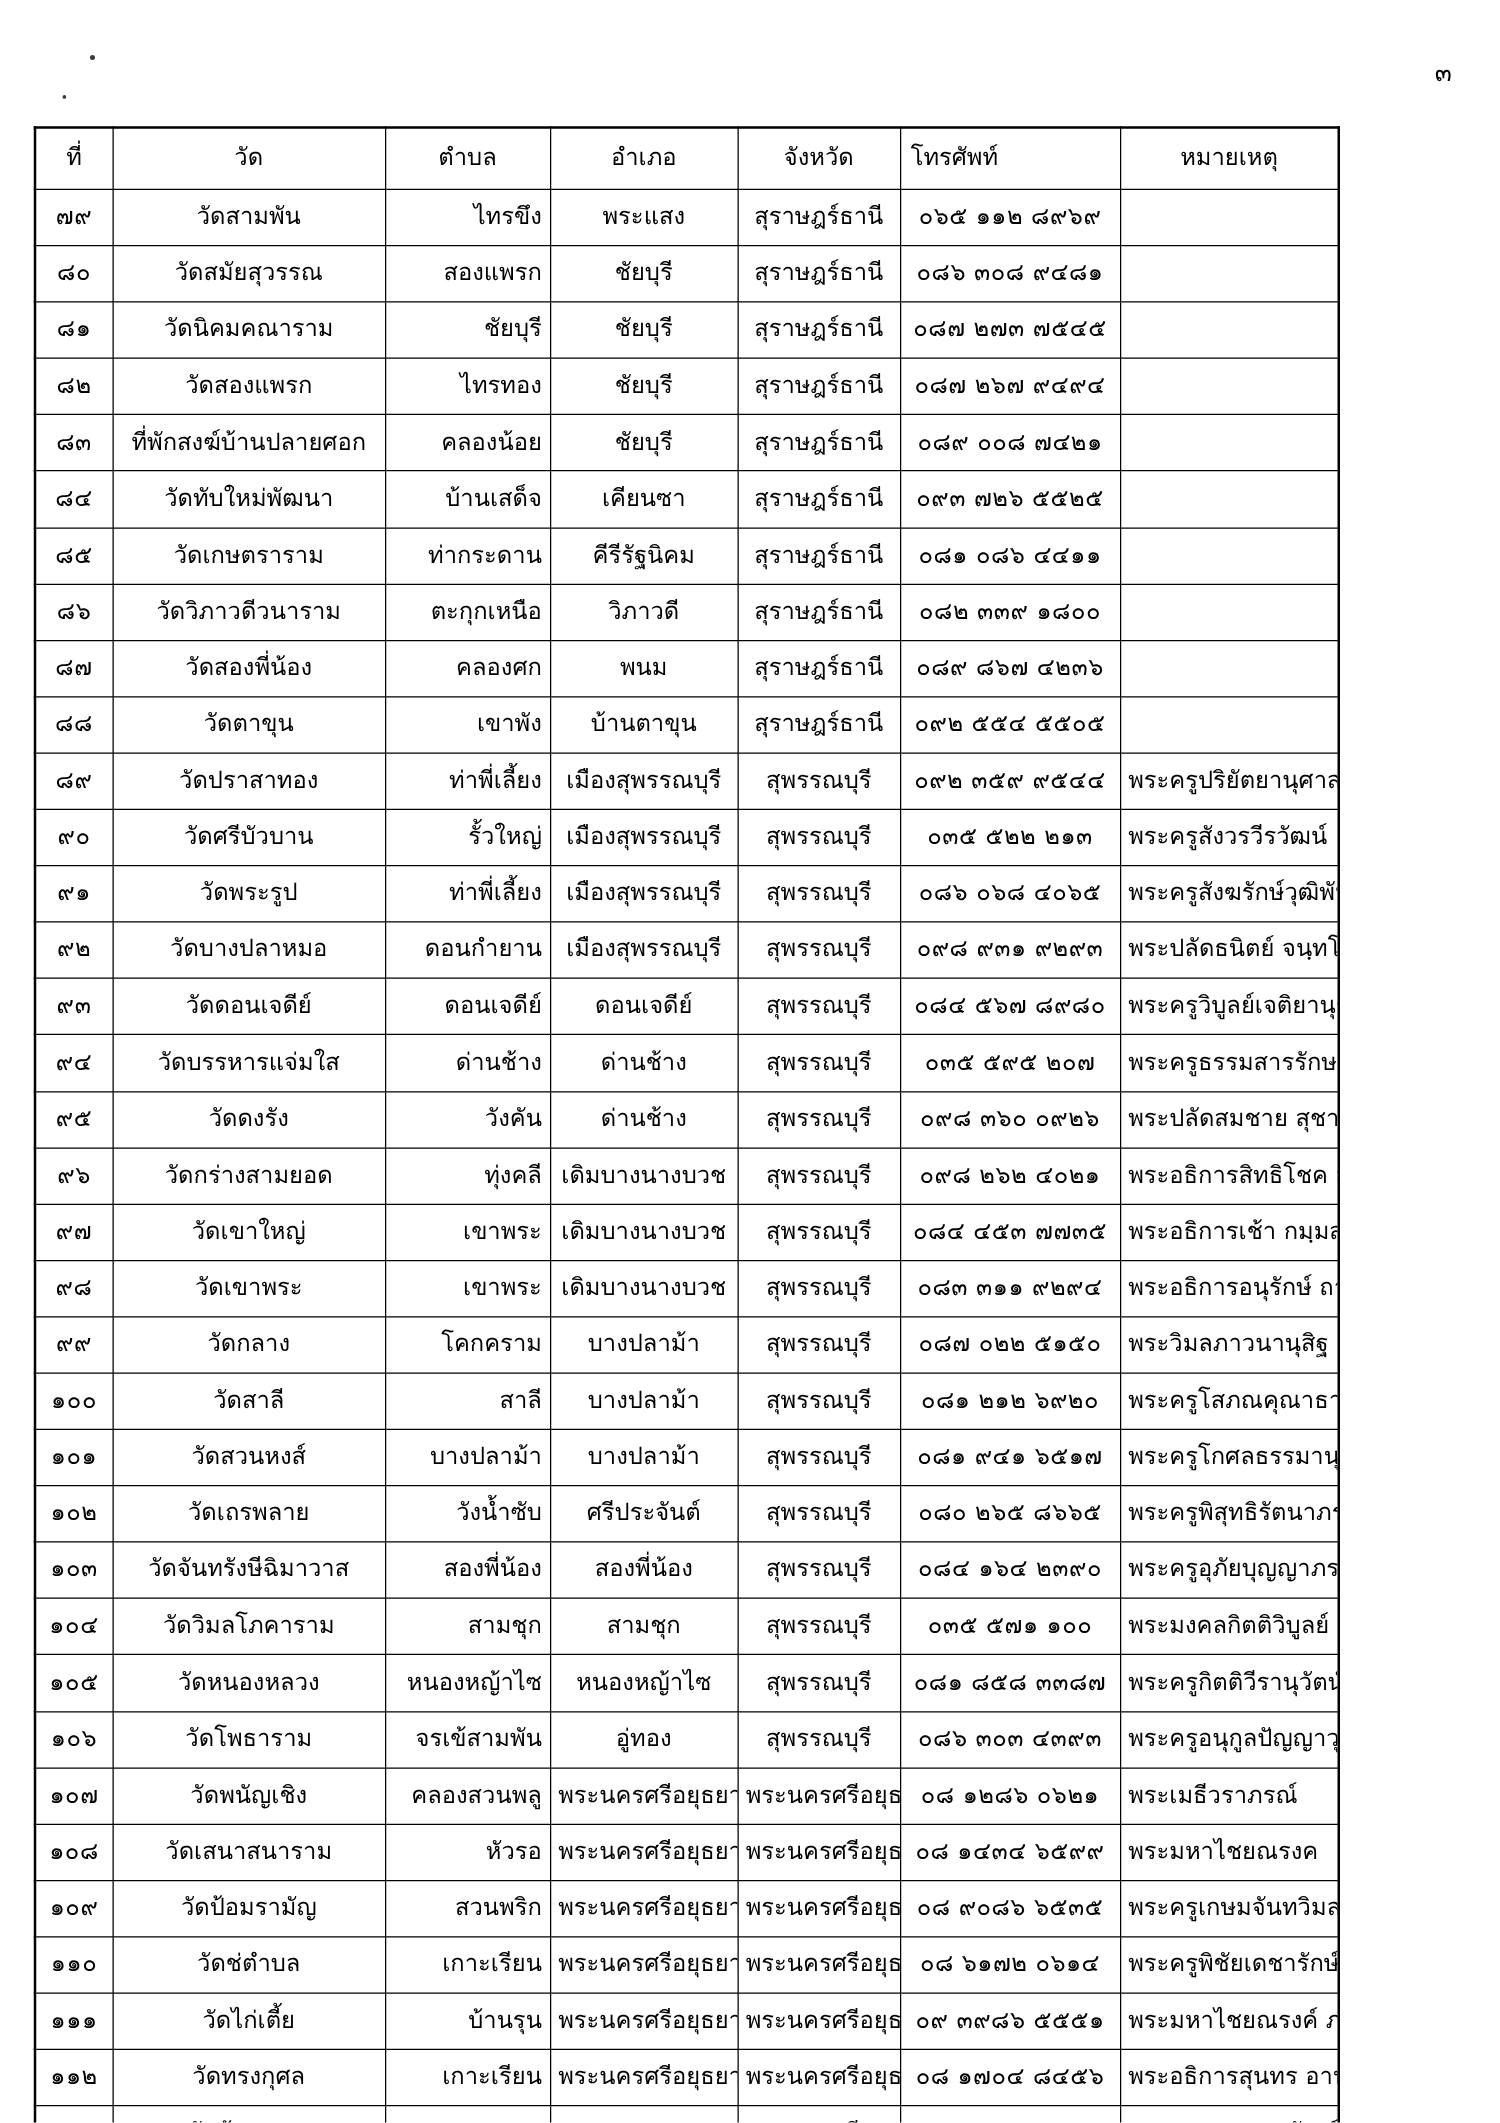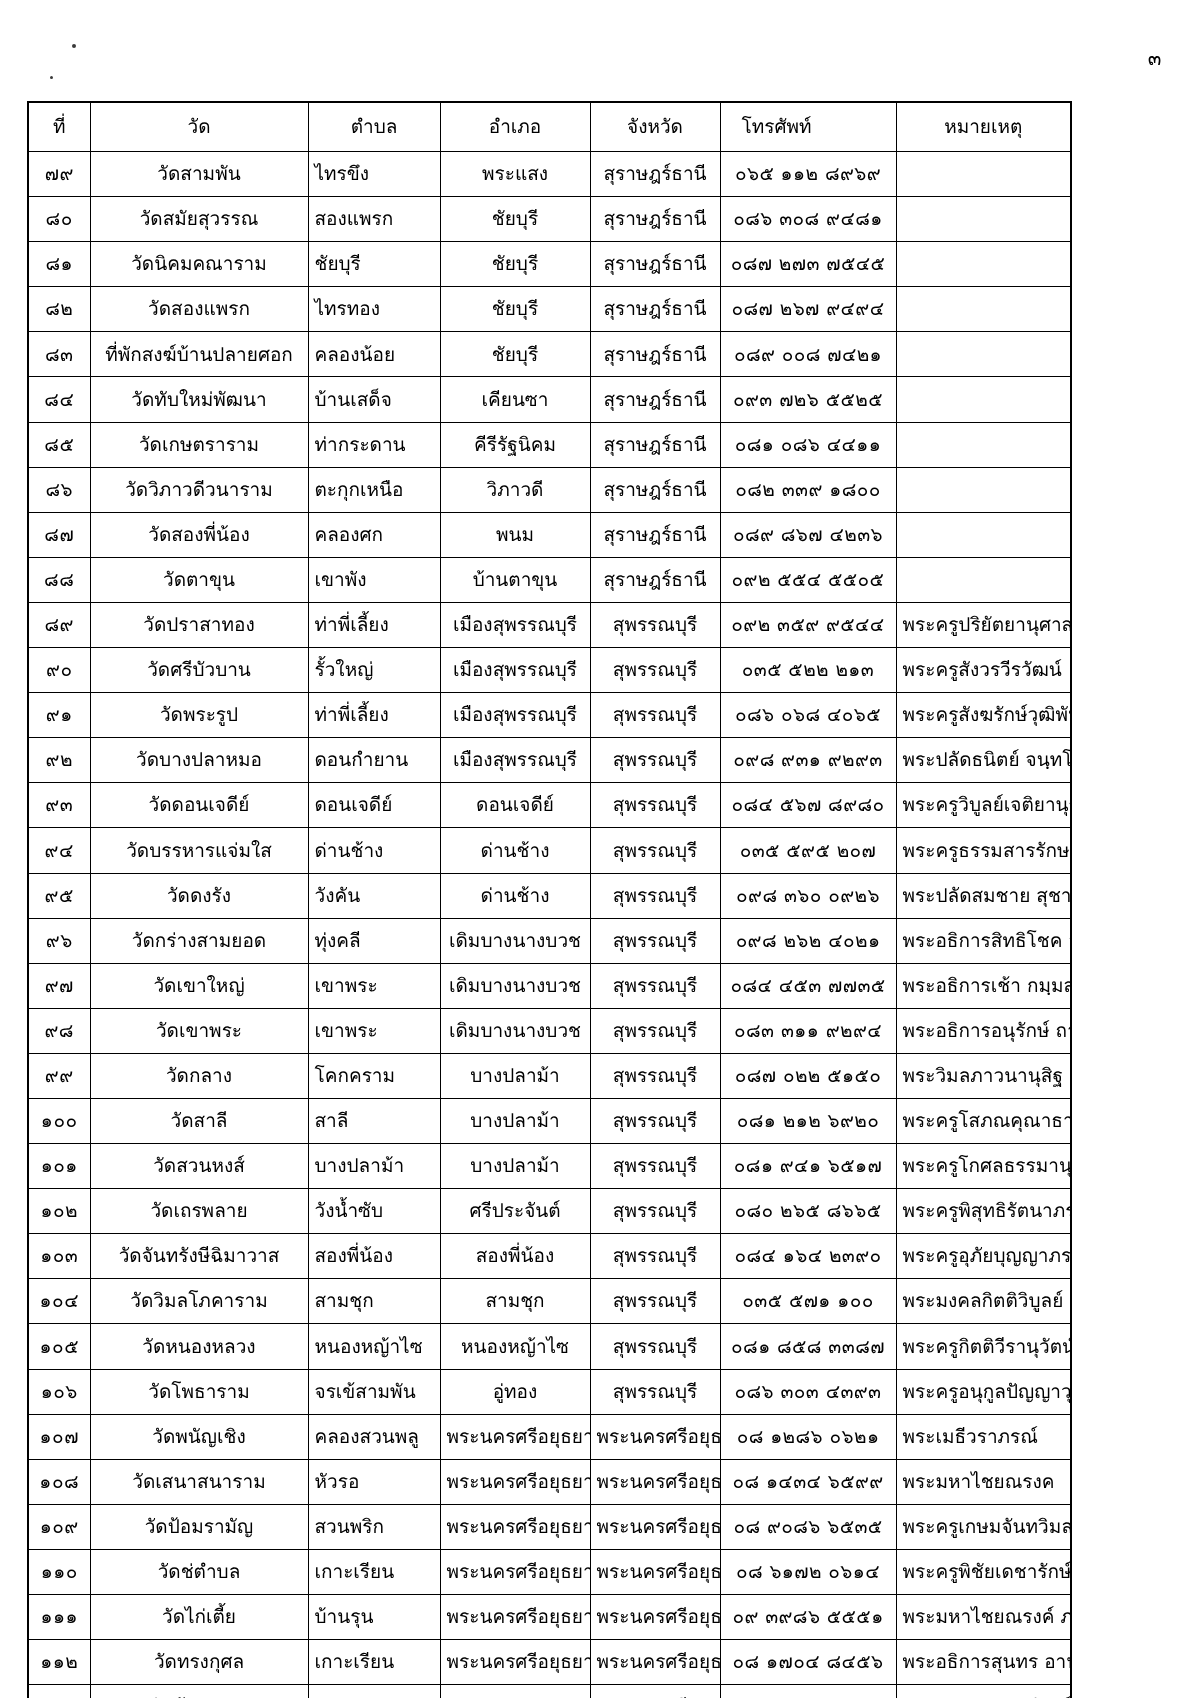--- a/index.html
+++ b/index.html
@@ -61,27 +61,27 @@
     overflow: hidden;
     line-height: 1.15;
   }
   thead th {
     height: 48px;
     font-size: 23px;
     text-align: center;
   }
   thead th.h-phone {
     text-align: left;
-    padding-left: 21px;
+    padding-left: 8px;
   }
   tbody tr { height: 45.1px; }
 
   td.c-no      { text-align: center; font-size: 20px; letter-spacing: 0.5px; }
   td.c-temple  { text-align: center;   font-size: 21px; padding-left: 9px; }
-  td.c-tambon  { text-align: left; font-size: 20px; }
+  td.c-tambon  { text-align: right; font-size: 20px; }
   td.c-amphoe  { text-align: center; font-size: 20px; }
   td.c-province{ text-align: center; font-size: 20px; }
   td.c-phone   { text-align: center;   font-size: 20px; padding-left: 9px; letter-spacing: 0.4px; }
   td.c-remark  { text-align: left;   font-size: 17px; padding-left: 9px; }
 
   col.w-no       { width: 62px;  }
   col.w-temple   { width: 218px; }
   col.w-tambon   { width: 132px; }
   col.w-amphoe   { width: 150px; }
   col.w-province { width: 130px; }

